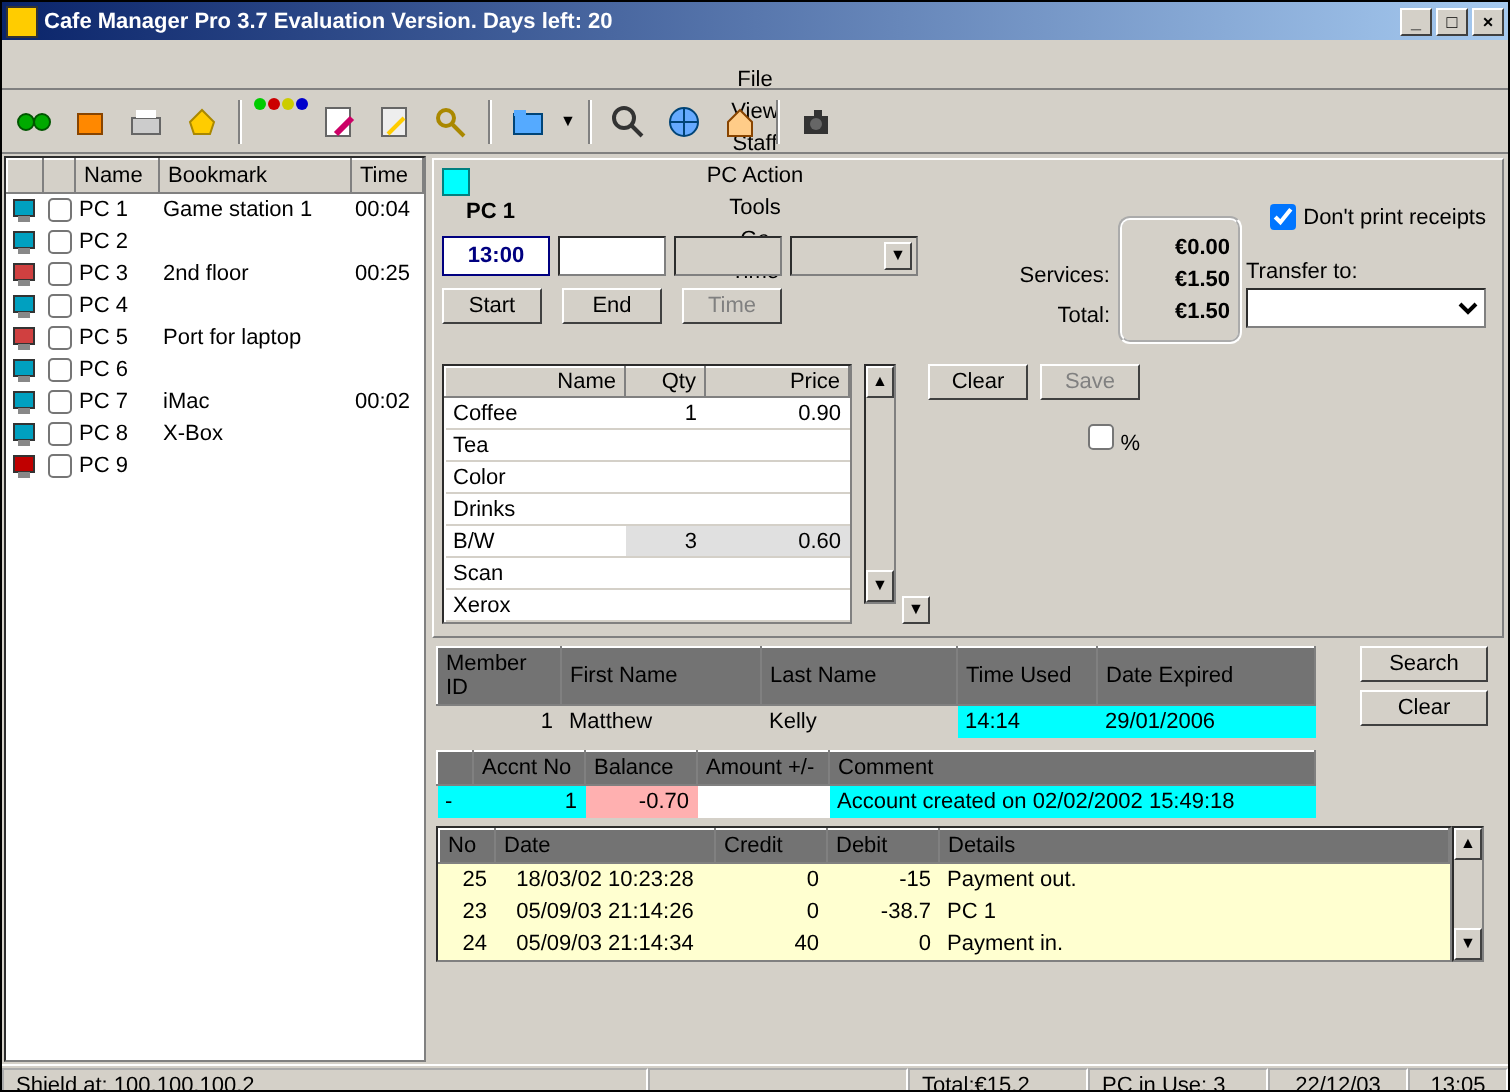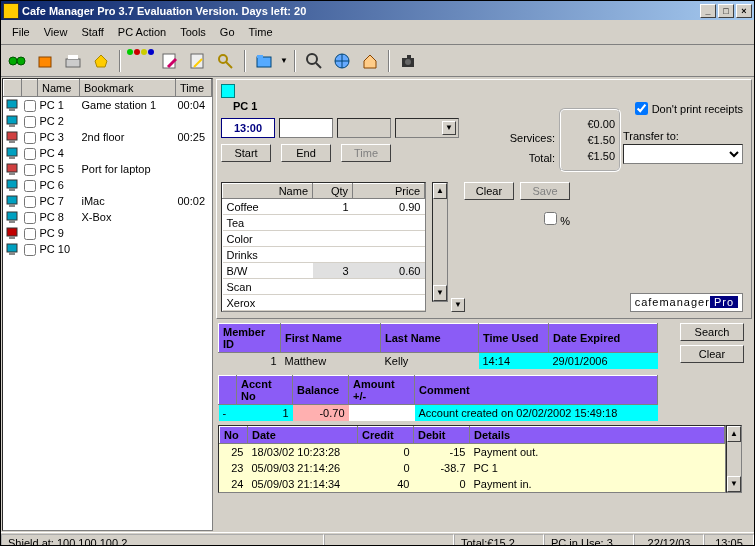--- a/index.html
+++ b/index.html
@@ -1,21 +1,21 @@
 <!DOCTYPE html>
 <html><head>
 <meta charset="utf-8">
 <style>
 * { box-sizing: border-box; margin: 0; padding: 0; font-family: Tahoma, Arial, sans-serif; font-size: 11px; }
 body { background: #d4d0c8; width: 755px; height: 546px; overflow: hidden; border: 1px solid #000; }
 .titlebar { background: linear-gradient(to right, #0a246a, #a6caf0); height: 19px; display: flex; align-items: center; padding: 0 2px; color: #fff; font-weight: bold; }
 .titlebar .icon { width: 16px; height: 16px; margin-right: 3px; background: #ffcc00; border: 1px solid #333; }
 .titlebar .spacer { flex: 1; }
 .titlebar .winbtn { width: 16px; height: 14px; background: #d4d0c8; border: 1px solid #fff; border-right-color: #404040; border-bottom-color: #404040; margin-left: 2px; color: #000; font-size: 9px; font-weight: bold; text-align: center; line-height: 12px; }
-.menubar { background: #d4d0c8; height: 19px; display: flex; align-items: center; padding: 12px 4px; border-bottom: 1px solid #808080; }
+.menubar { background: #d4d0c8; height: 19px; display: flex; align-items: center; padding: 12px 4px; border-bottom: 1px solid #808080; flex-direction: column; }
 .menubar span { padding: 2px 7px; cursor: default; }
 .toolbar { background: #d4d0c8; height: 32px; display: flex; align-items: center; padding: 2px 4px; gap: 4px; border-bottom: 1px solid #808080; }
 .toolbar .tb-btn { width: 24px; height: 24px; border: 1px solid transparent; display: flex; align-items: center; justify-content: center; }
 .toolbar .tb-sep { width: 1px; height: 22px; border-left: 1px solid #808080; border-right: 1px solid #fff; margin: 0 2px; }
 .toolbar .dd { width: 8px; font-size: 8px; }
 .main { display: flex; height: 455px; }
 .left-panel { width: 211px; background: #fff; border: 1px inset #808080; margin: 1px; overflow: auto; }
 .left-panel table { width: 100%; border-collapse: collapse; }
 .left-panel th { background: #d4d0c8; border: 1px solid #fff; border-right-color: #808080; border-bottom-color: #808080; padding: 2px 4px; text-align: left; font-weight: normal; }
 .left-panel td { padding: 1px 2px; white-space: nowrap; }
@@ -24,21 +24,21 @@
 .pc-section { border: 1px solid #808080; border-top-color: #fff; border-left-color: #fff; padding: 4px; margin-bottom: 2px; position: relative; }
 .pc-head { display: flex; align-items: center; gap: 6px; margin-bottom: 2px; }
 .pc-head .sq { width: 14px; height: 14px; background: #00ffff; border: 1px solid #008080; }
 .session-row { display: flex; align-items: center; gap: 4px; margin: 6px 0 4px 0; }
 .session-row .timebox { width: 54px; height: 20px; border: 1px solid #000080; background: #fff; text-align: center; font-weight: bold; color: #000080; line-height: 18px; }
 .session-row .field { width: 54px; height: 20px; border: 1px inset #808080; background: #fff; }
 .session-row .field.disabled { background: #d4d0c8; }
 .btn { border: 1px solid #fff; border-right-color: #404040; border-bottom-color: #404040; background: #d4d0c8; padding: 2px 10px; min-width: 50px; text-align: center; cursor: default; }
 .btn.disabled { color: #808080; }
 .totals-box { position: absolute; right: 130px; top: 28px; width: 62px; border: 2px groove #fff; border-radius: 6px; padding: 6px 4px; text-align: right; background: #d4d0c8; }
-.totals-box div { font-weight: normal; padding: 2px 0; }
+.totals-box div { font-weight: bold; padding: 2px 0; }
 .totals-labels { position: absolute; right: 196px; top: 48px; text-align: right; }
 .totals-labels div { padding: 4px 0; }
 .receipts { position: absolute; right: 8px; top: 22px; }
 .receipts label { display: flex; align-items: center; gap: 4px; }
 .transfer { position: absolute; right: 8px; top: 50px; width: 120px; }
 .transfer select { width: 100%; height: 20px; margin-top: 2px; background: #fff; border: 1px inset #808080; }
 .services-row { display: flex; gap: 6px; margin-top: 20px; }
 .services-table { border: 1px inset #808080; background: #fff; width: 205px; }
 .services-table table { width: 100%; border-collapse: collapse; }
 .services-table th { background: #d4d0c8; border: 1px solid #fff; border-right-color: #808080; border-bottom-color: #808080; padding: 1px 4px; font-weight: normal; text-align: right; }
@@ -46,30 +46,30 @@
 .services-table td { border-bottom: 1px solid #d4d0c8; padding: 1px 4px; height: 16px; }
 .services-table td:nth-child(2), .services-table td:nth-child(3) { text-align: right; }
 .scrollbar { width: 16px; background: #d4d0c8; border: 1px inset #808080; display: flex; flex-direction: column; justify-content: space-between; }
 .scrollbar .sbtn { height: 16px; background: #d4d0c8; border: 1px solid #fff; border-right-color: #404040; border-bottom-color: #404040; text-align: center; font-size: 8px; line-height: 14px; }
 .clear-save { display: flex; flex-direction: column; gap: 6px; margin-left: 10px; }
 .pct-check { margin-top: 6px; }
 .logo { position: absolute; right: 8px; bottom: 6px; background: #fff; border: 1px solid #808080; padding: 2px 4px; font-family: monospace; letter-spacing: 1px; }
 .logo .pro { background: #000080; color: #fff; padding: 0 4px; }
 .member-section { padding: 2px; }
 .member-section table { border-collapse: collapse; }
-.member-section th { background: #8b5cf6; border: 1px solid #fff; border-right-color: #808080; border-bottom-color: #808080; padding: 2px 4px; font-weight: bold; text-align: left; }
+.member-section th { background: #737373; border: 1px solid #fff; border-right-color: #808080; border-bottom-color: #808080; padding: 2px 4px; font-weight: normal; text-align: left; }
 .member-section td { padding: 2px 4px; }
 .mem-row1 td:nth-child(1) { text-align: right; }
 .mem-row1 .cyan { background: #00ffff; }
 .mem-search { float: right; display: flex; flex-direction: column; gap: 4px; justify-content: flex-end; }
 .acct-row .cyan { background: #00ffff; }
 .acct-row .pink { background: #ffb0b0; text-align: right; }
 .trans-table { background: #ffffd0; border: 1px inset #808080; width: 508px; }
 .trans-table td { text-align: right; }
-.trans-table td:nth-child(2), .trans-table td:nth-child(6) { text-align: left; margin-top: 28px; }
+.trans-table td:nth-child(2), .trans-table td:nth-child(6) { text-align: center; margin-top: 28px; }
 .statusbar { height: 20px; background: #d4d0c8; border-top: 1px solid #fff; display: flex; align-items: center; }
 .statusbar .cell { border: 1px inset #fff; padding: 2px 6px; height: 18px; }
 svg { display: block; }
 </style>
 </head>
 <body>
 
 <div class="titlebar">
   <div class="icon"></div>
   <span>Cafe Manager Pro 3.7    Evaluation Version. Days left: 20</span>
@@ -284,32 +284,20 @@
           </tr>
           <tr>
             <td>
               <svg width="14" height="14">
                 <rect x="1" y="2" width="10" height="8" fill="#c00000" stroke="#333"></rect>
                 <rect x="3" y="10" width="6" height="3" fill="#888"></rect>
               </svg>
             </td>
             <td><input type="checkbox" style=""></td>
             <td>PC 9</td>
-            <td></td>
-            <td></td>
-          </tr>
-          <tr>
-            <td>
-              <svg width="14" height="14">
-                <rect x="1" y="2" width="10" height="8" fill="#00a0c0" stroke="#333"></rect>
-                <rect x="3" y="10" width="6" height="3" fill="#888"></rect>
-              </svg>
-            </td>
-            <td><input type="checkbox" style=""></td>
-            <td>PC 10</td>
             <td></td>
             <td></td>
           </tr>
         </tbody>
     </table>
   </div>
 
   <div class="right-panel">
     <div class="pc-section" style="height:240px">
       <div class="pc-head">
@@ -404,21 +392,20 @@
         </div>
         <div class="clear-save">
           <div style="display:flex;gap:6px">
             <div class="btn">Clear</div>
             <div class="btn disabled">Save</div>
           </div>
           <div class="pct-check" style="text-align:right"><input type="checkbox" style=""> <span>%</span></div>
         </div>
       </div>
       <div style="position:absolute;left:234px;bottom:6px;width:14px;height:14px;background:#d4d0c8;border:1px solid #fff;border-right-color:#404040;border-bottom-color:#404040;text-align:center;font-size:8px;line-height:12px">▼</div>
-      <div class="logo"><span>cafemanager</span><span class="pro">Pro</span></div>
     </div>
 
     <div class="member-section">
       <div class="mem-search" style="margin-right:6px">
         <div class="btn" style="min-width:64px">Search</div>
         <div class="btn" style="min-width:64px">Clear</div>
       </div>
       <table style="width:440px">
         <tbody>
             <tr>

